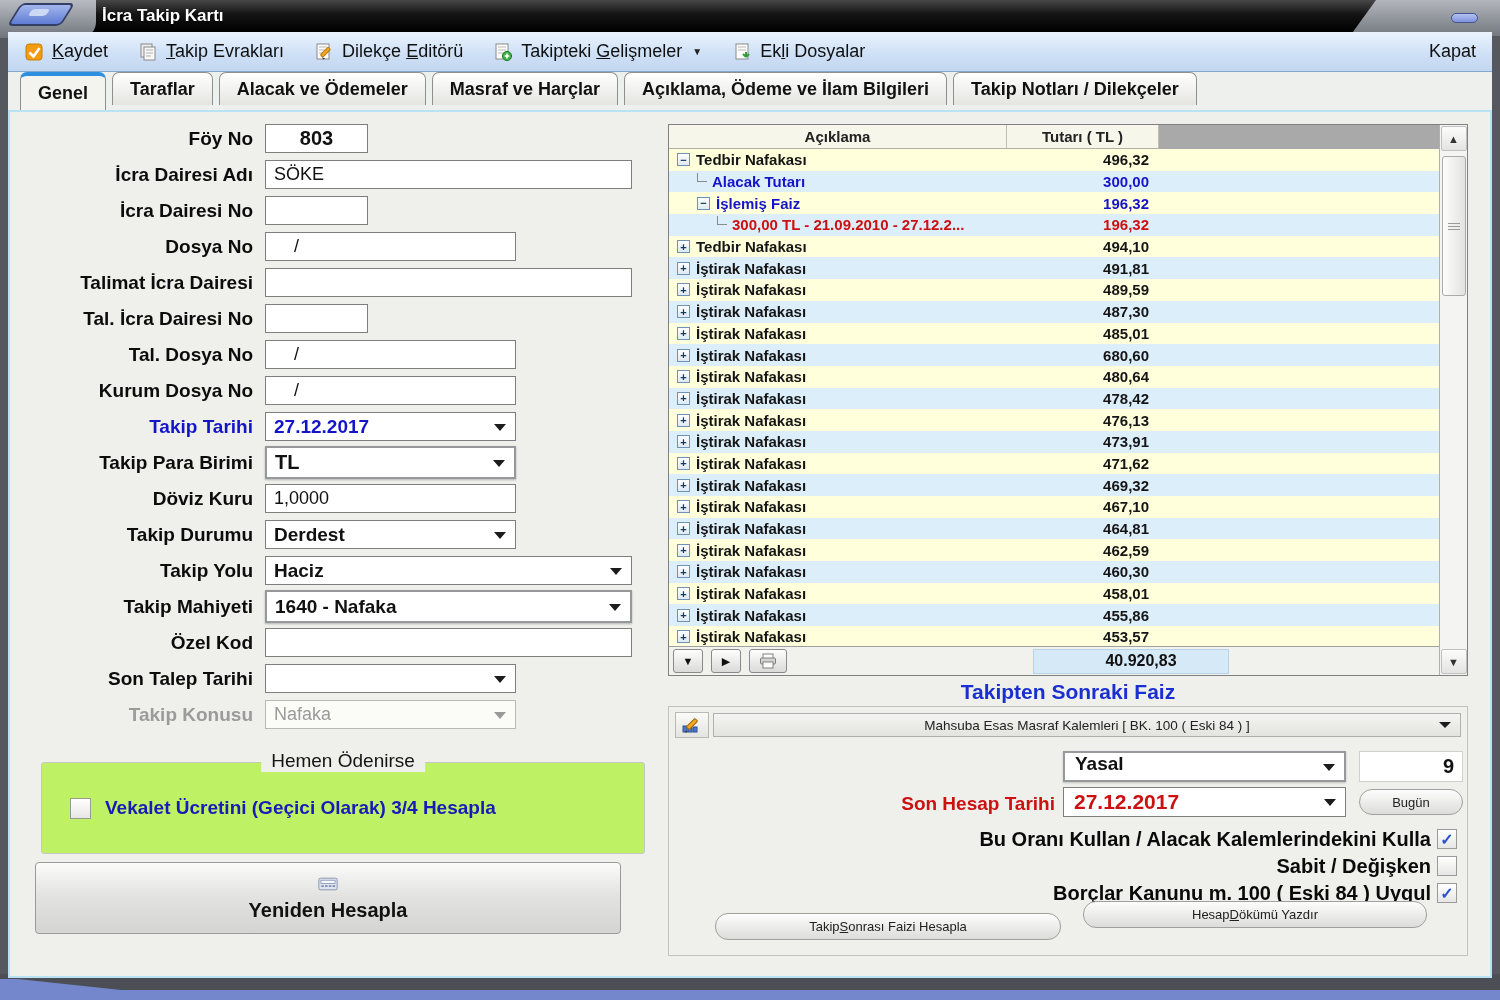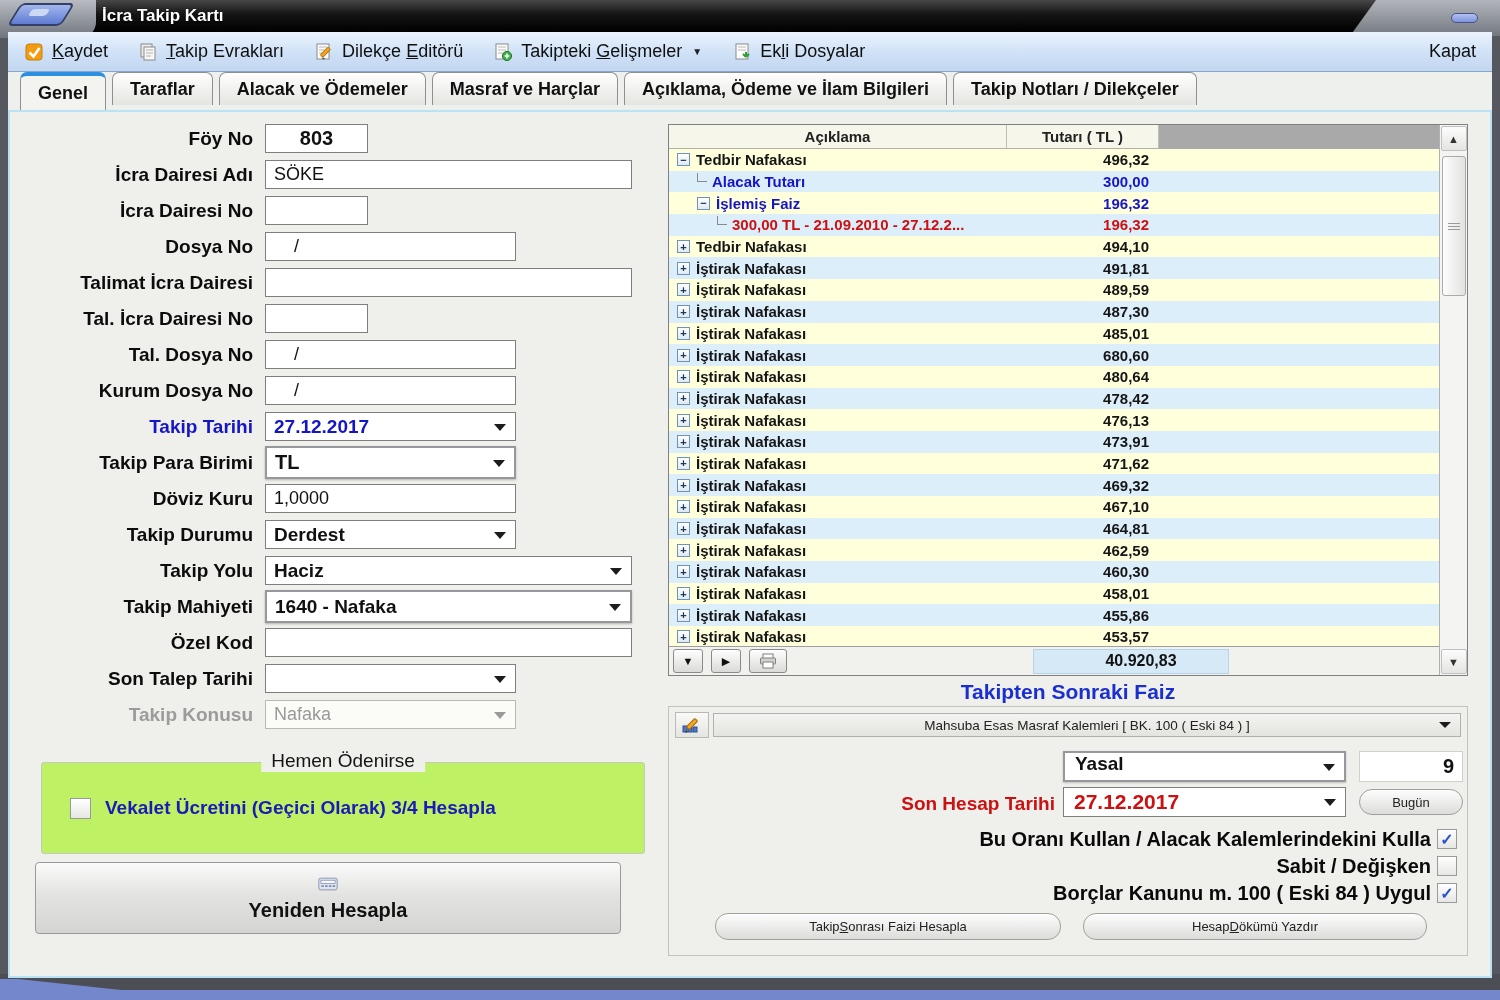--- a/index.html
+++ b/index.html
@@ -147,21 +147,21 @@
     border:1px solid #7e7e7e; display:flex; align-items:center; padding:0 28px 0 10px;
     font-size:21px; font-weight:700; color:#cc1111; }
   .pill-btn { border:1px solid #a0a09c; border-radius:13px; background:linear-gradient(#fdfdfd,#dcdcda);
     display:flex; align-items:center; justify-content:center; font-size:13px; color:#222; }
   .bugun { position:absolute; left:690px; top:82px; width:104px; height:26px; }
   .cbrow { position:absolute; left:0; width:794px; height:24px; display:flex; align-items:center;
     justify-content:flex-end; gap:6px; padding-right:6px; }
   .cb-label { font-size:20px; font-weight:700; color:#0a0a0a; white-space:nowrap; }
   .cbrow .checkbox { width:20px; height:20px; }
   .btn-sonrasi { position:absolute; left:46px; top:206px; width:346px; height:27px; }
-  .btn-dokum  { position:absolute; left:414px; top:206px; width:344px; height:27px; }
+  .btn-dokum  { position:absolute; left:414px; top:194px; width:344px; height:27px; }
 </style>
 </head>
 <body>
 
 <div class="titlebar"></div>
 <div class="skin-tl">
   <div class="skin-tl-blue"></div>
   <div class="skin-tl-dot"></div>
 </div>
 <div class="skin-tr">

